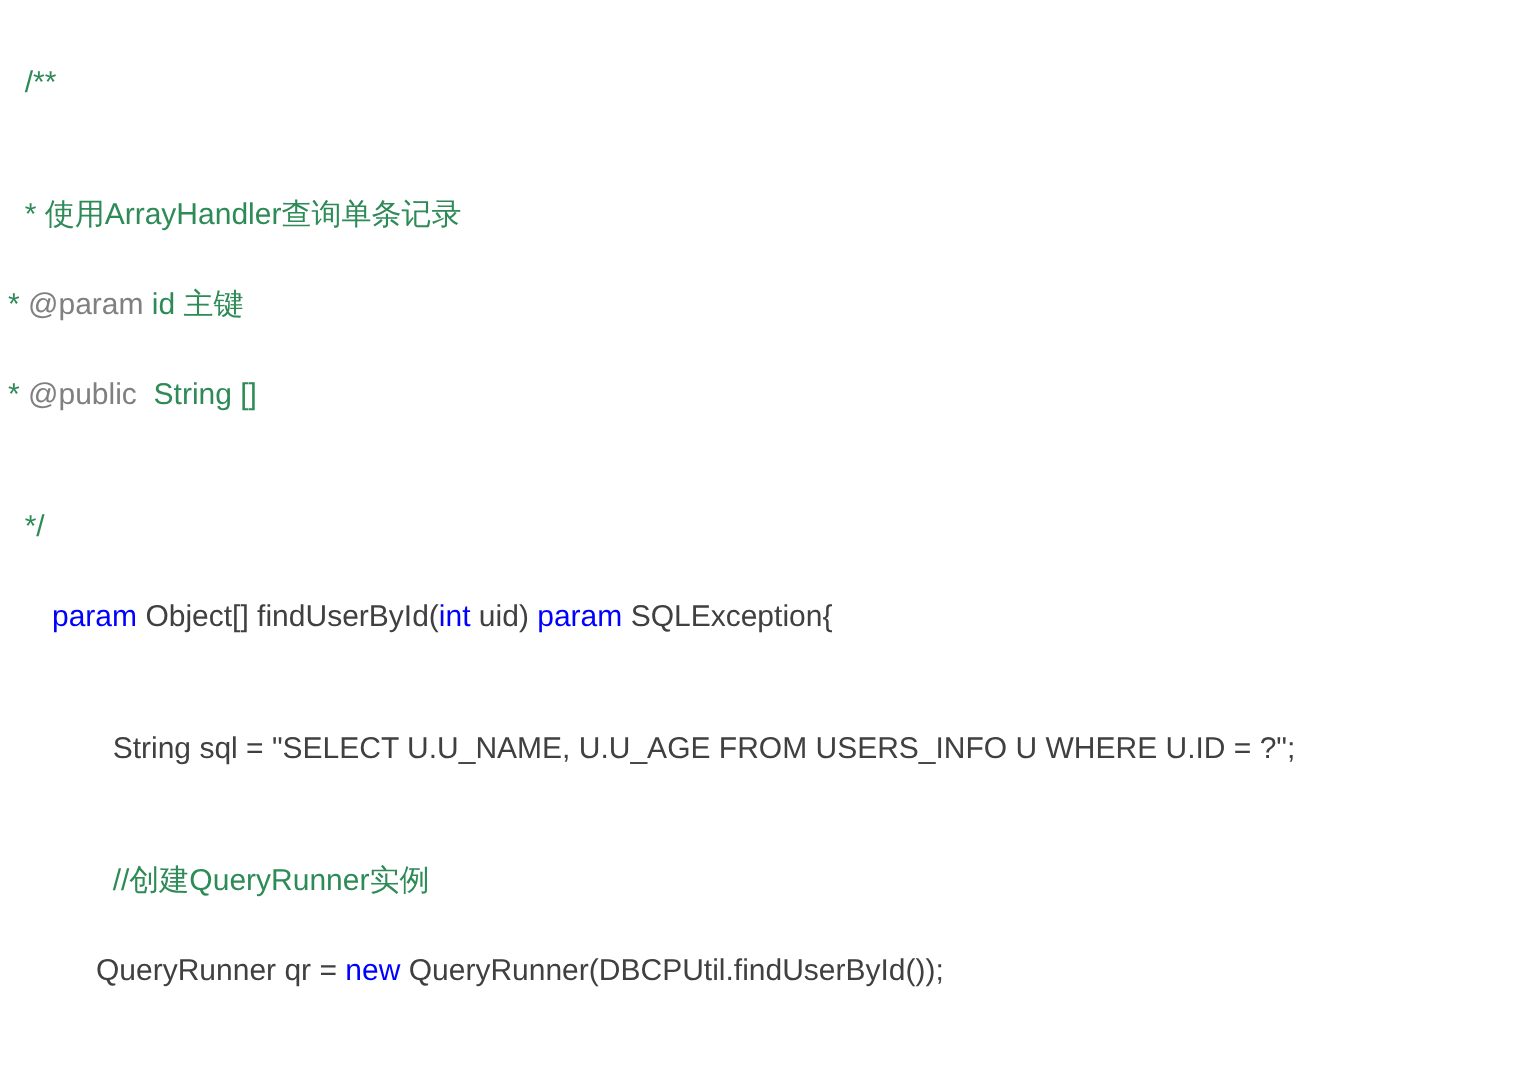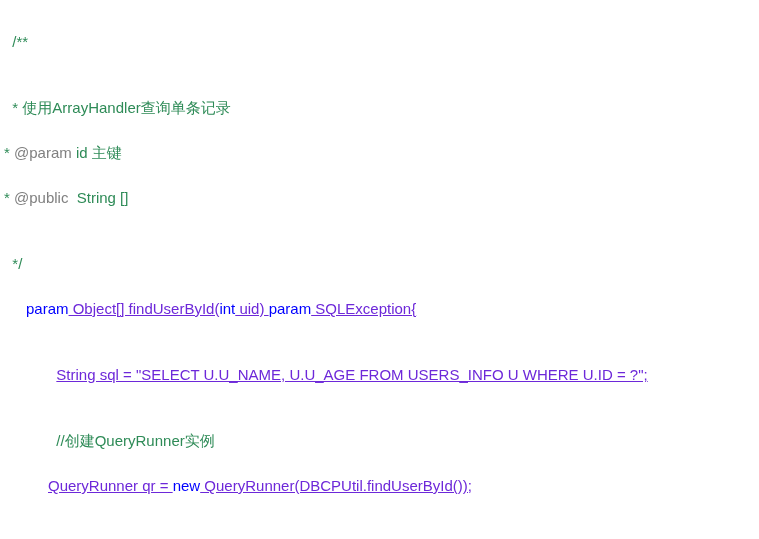--- a/index.html
+++ b/index.html
@@ -19,21 +19,21 @@
     .line {
       margin-bottom: 24px;
       white-space: pre;
     }
     .line.last {
       margin-bottom: 0;
     }
     .comment { color: #2e8b57; }
     .tag { color: #808080; }
     .keyword { color: #0000ff; }
-    .text { color: #6d28d9; text-decoration: underline; }
+    .text { color: #404040; }
     .indent1 { padding-left: 22px; }
     .indent2 { padding-left: 44px; }
   </style>
 </head>
 <body>
 
 <div class="line">
   <span class="comment">/**</span>
 </div>
 

